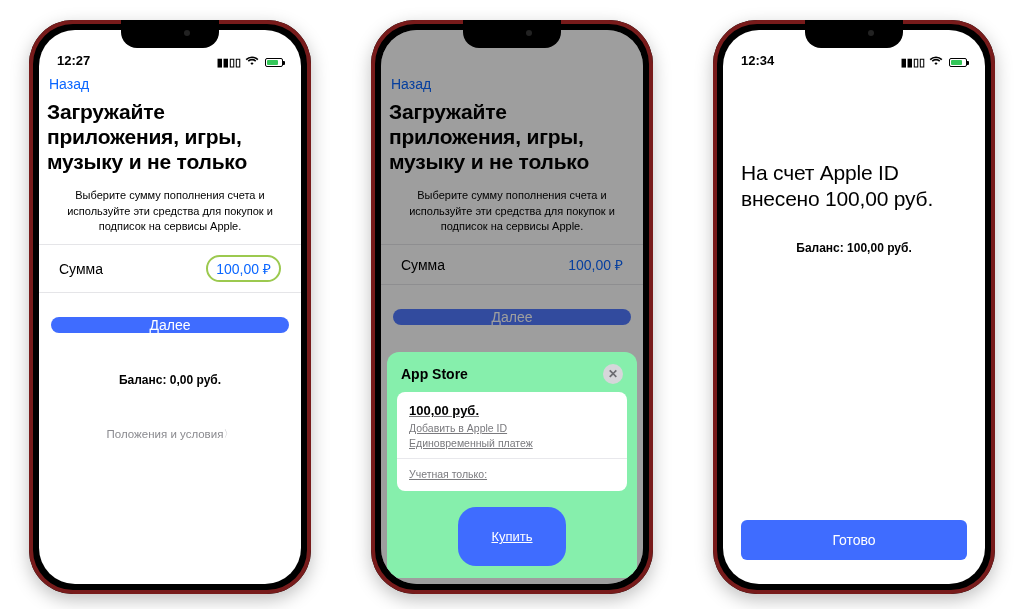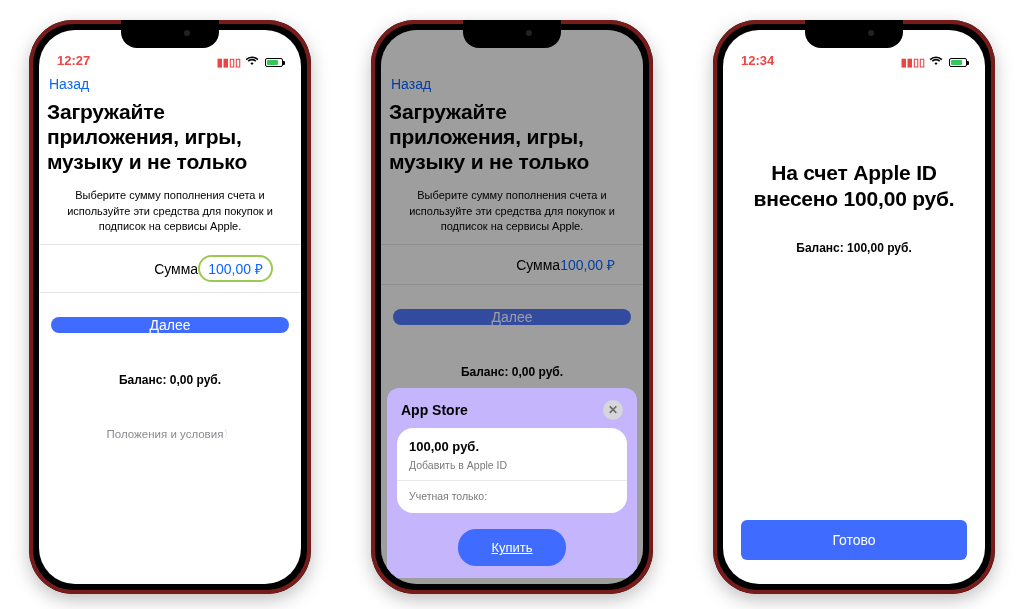--- a/index.html
+++ b/index.html
@@ -50,21 +50,21 @@
     z-index: 11;
   }
   .statusbar {
     height: 40px;
     display: flex;
     align-items: flex-end;
     justify-content: space-between;
     padding: 0 18px 2px;
     font-size: 13px;
     font-weight: 600;
-    color:#ef4444;
+    color:#000000;
   }
   .status-icons { display:flex; gap:4px; align-items:center; }
   .sig, .wifi, .batt { font-size: 11px; line-height:1; }
   .batt { display:inline-flex; align-items:center; }
   .batt-box { width:18px;height:9px;border:1px solid #000;border-radius:2px;position:relative;margin-left:2px;}
   .batt-box::after{content:"";position:absolute;right:-3px;top:2px;width:2px;height:4px;background:#000;border-radius:0 1px 1px 0;}
   .batt-fill{position:absolute;left:1px;top:1px;bottom:1px;width:70%;background:#34c759;border-radius:1px;}
 
   .nav {
     padding: 6px 10px 2px;
@@ -82,23 +82,23 @@
     text-align: center;
     font-size: 11px;
     line-height: 1.4;
     color: #000;
     padding: 8px 24px 10px;
   }
   .row {
     border-top: 1px solid #e5e5e8;
     border-bottom: 1px solid #e5e5e8;
     display: flex;
-    justify-content: flex-end;
+    justify-content: space-between;
     align-items: center;
-    padding: 10px 28px;
+    padding: 10px 20px;
     font-size: 14px;
   }
   .row .val {
     color: #0a66ff;
     font-weight: 400;
     font-size: 14px;
     display:flex; align-items:center; gap:2px;
   }
   .circle-highlight{
     border:2px solid #9cc94f;
@@ -131,62 +131,63 @@
   .chev { font-size: 10px; color:#bdbdc2; }
 
   
   .dim {
     position: absolute; inset: 0;
     background: rgba(0,0,0,0.38);
   }
   .sheet {
     position: absolute;
     left: 6px; right: 6px; bottom: 6px;
-    background: #c4b5fd;
+    background: #86efac;
     border-radius: 12px;
     padding: 10px 10px 12px;
   }
   .sheet-head {
     display: flex; justify-content: space-between; align-items:center;
     font-size: 14px; font-weight: 600;
     padding: 2px 4px 8px;
   }
   .close {
     width: 20px; height: 20px; border-radius: 50%;
     background: #d6d6da; color:#6b6b70;
     font-size: 12px; line-height: 20px; text-align:center;
     font-weight: 600;
   }
   .card {
     background: #fff;
-    border-radius: 16px;
+    border-radius: 8px;
     padding: 10px 12px;
     font-size: 10.5px;
     color: #7a7a7e;
     line-height: 1.35;
+    text-decoration: underline;
   }
   .card .price { font-size: 13px; font-weight: 700; color:#000; margin-bottom:2px; }
   .card hr { border:none; border-top:1px solid #e8e8ec; margin:8px -12px; }
   .sheet-btn {
     margin: 16px auto 0;
     background: #3f6cff; color:#fff;
     border-radius: 18px; width: 108px;
-    text-align:center; padding: 11px 0;
+    text-align:center; padding: 22px 0;
     font-size: 13px;
     text-decoration: underline;
   }
 
   
   .p3-content {
     flex:1; display:flex; flex-direction:column;
     align-items:center; padding: 90px 18px 0;
   }
   .p3-title {
-    font-size: 21px; font-weight: 700;
-    text-align:center; line-height:1.25; letter-spacing:-0.2px;
+    font-size: 21px; font-weight: 400;
+    text-align:left; line-height:1.25; letter-spacing:-0.2px;
   }
   .p3-bal { font-size: 12px; font-weight:700; margin-top: 28px; }
   .p3-btn {
     margin-top:auto;
     margin-bottom: 24px;
     align-self: stretch;
     background:#3f6cff;color:#fff;
     border-radius:6px;padding:12px 0;
     text-align:center;font-size:14px;font-weight:500;
   }
@@ -251,20 +252,21 @@
 
     <div class="dim"></div>
     <div class="sheet">
       <div class="sheet-head">
         <span>App Store</span>
         <span class="close">✕</span>
       </div>
       <div class="card">
         <div class="price">100,00 руб.</div>
         <div>Добавить в Apple ID</div>
+        <div>Единовременный платеж</div>
         <hr>
         <div>Учетная только:</div>
       </div>
       <div class="sheet-btn">Купить</div>
     </div>
   </div>
 </div>
 
 <div class="phone">
   <div class="notch"></div>

